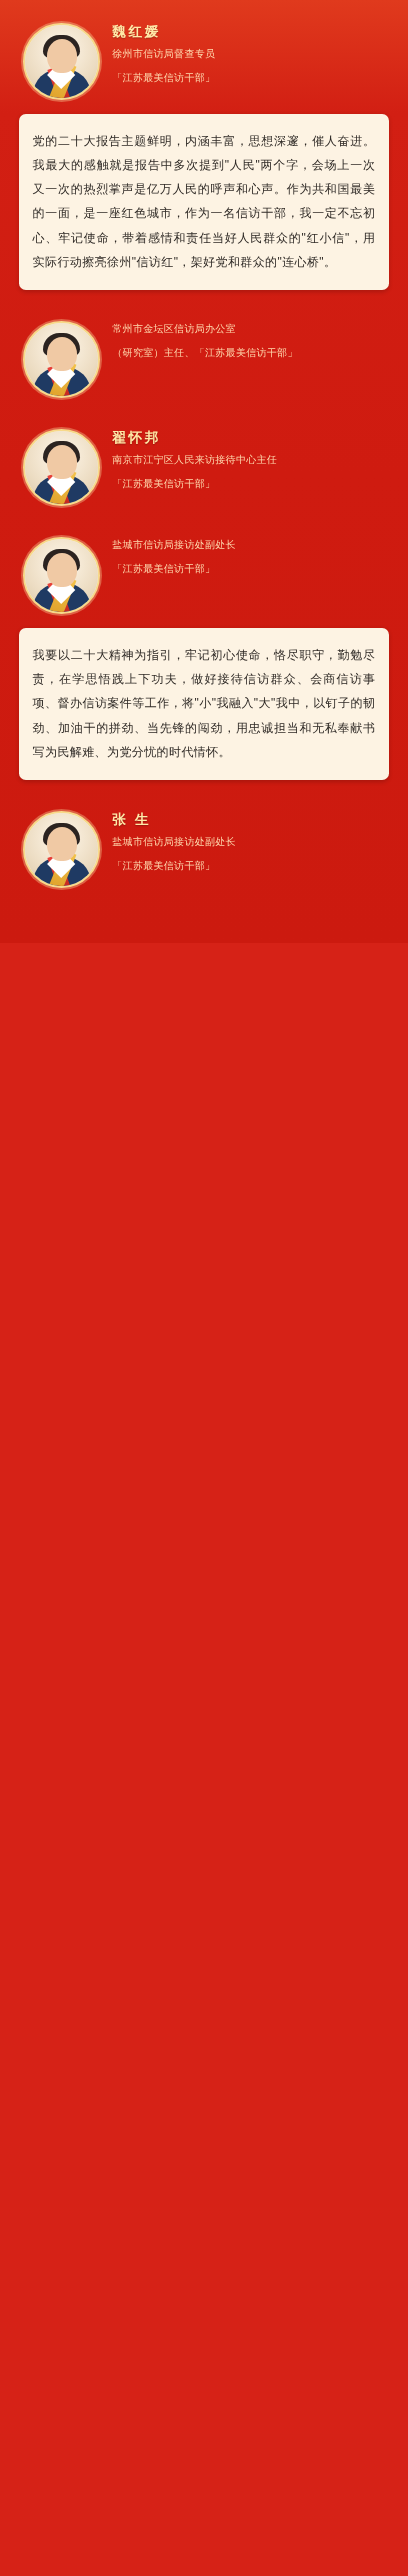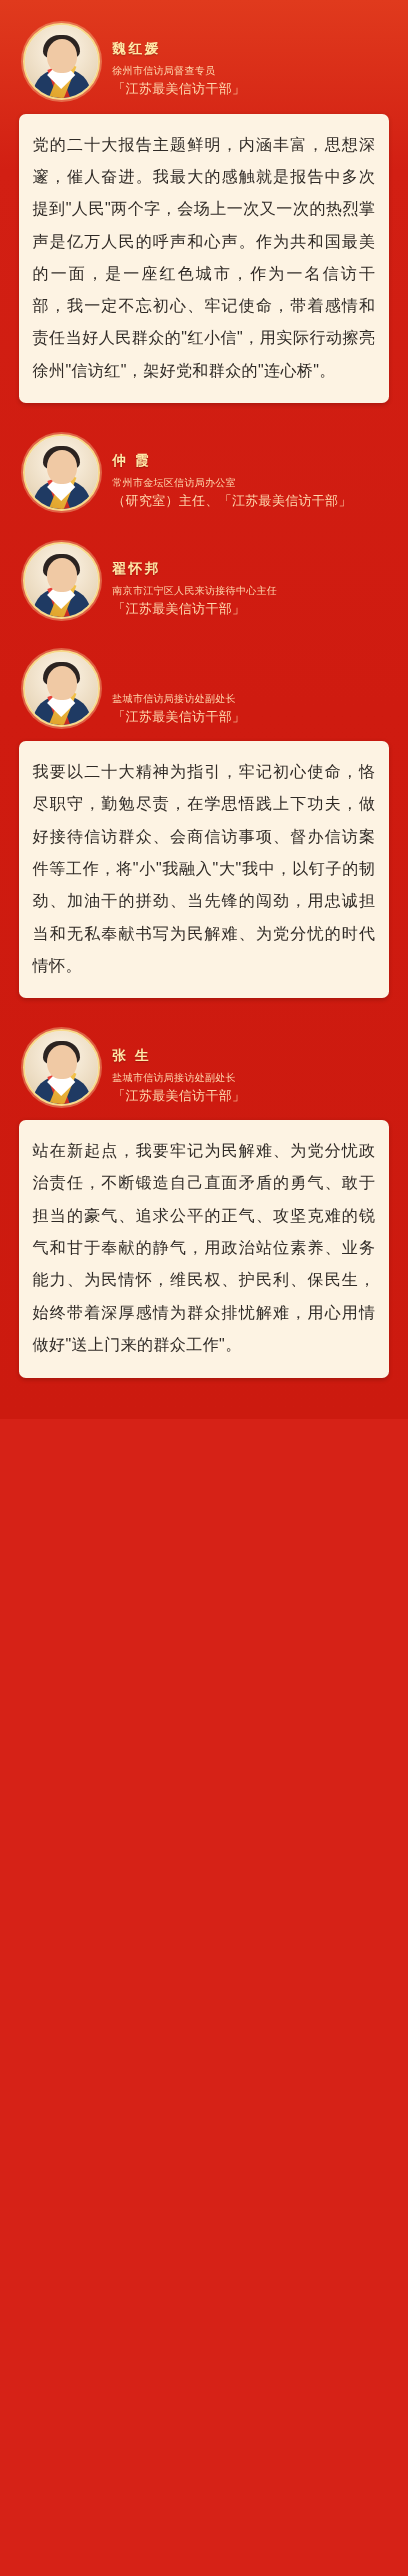--- a/index.html
+++ b/index.html
@@ -17,21 +17,21 @@
     background: linear-gradient(180deg,#e03a1d 0%,#d21f13 12%,#cf1b10 50%,#cc1a0f 100%);
     padding: 23px 19px 41px 19px;
   }
   .entry {
     margin-bottom: 31px;
   }
   .entry:last-child { margin-bottom: 0; }
 
   .person {
     display: flex;
-    align-items: flex-end;
+    align-items: flex-start;
     gap: 12.2px;
     padding-left: 4.1px;
     margin-bottom: 13.6px;
   }
   .avatar {
     width: 73px;
     height: 73px;
     flex: 0 0 73px;
     border-radius: 50%;
     background: #f6efe2;
@@ -122,31 +122,32 @@
     text-shadow: 0 0.7px 1.4px rgba(0,0,0,0.25);
   }
   .ptitle {
     color: #ffd9ae;
     font-size: 10px;
     line-height: 1.6;
     letter-spacing: 0.3px;
   }
   .ptag {
     color: #ffd9ae;
-    font-size: 13px;
+    font-size: 10px;
     line-height: 1.6;
     letter-spacing: 0.3px;
+    margin-top: 8px;
   }
 
   .quote {
     background: #fdf3e3;
     border-radius: 6.8px;
     padding: 15px 13.6px 16.3px 13.6px;
     color: #2f2a26;
-    font-size: 16px;
+    font-size: 12px;
     line-height: 2.02;
     letter-spacing: 0.4px;
     text-align: justify;
     box-shadow: 0 1.4px 4.1px rgba(0,0,0,0.18);
   }
 </style>
 </head>
 <body>
 
 <div class="page">
@@ -176,21 +177,20 @@
       <div class="avatar">
         <div class="av-bg"></div>
         <div class="av-body"></div>
         <div class="av-sash-2"></div>
         <div class="av-sash"></div>
         <div class="av-collar"></div>
         <div class="av-hair"></div>
         <div class="av-head"></div>
       </div>
       <div class="pinfo">
-        <div class="pname">仲 霞</div>
         <div class="ptitle">常州市金坛区信访局办公室</div>
         <div class="ptag">（研究室）主任、「江苏最美信访干部」</div>
       </div>
     </div>
   </div>
 
   <div class="entry">
     <div class="person">
       <div class="avatar">
         <div class="av-bg"></div>
@@ -238,17 +238,16 @@
         <div class="av-collar"></div>
         <div class="av-hair"></div>
         <div class="av-head"></div>
       </div>
       <div class="pinfo">
         <div class="pname">张 生</div>
         <div class="ptitle">盐城市信访局接访处副处长</div>
         <div class="ptag">「江苏最美信访干部」</div>
       </div>
     </div>
-    <div class="quote">站在新起点，我要牢记为民解难、为党分忧政治责任，不断锻造自己直面矛盾的勇气、敢于担当的豪气、追求公平的正气、攻坚克难的锐气和甘于奉献的静气，用政治站位素养、业务能力、为民情怀，维民权、护民利、保民生，始终带着深厚感情为群众排忧解难，用心用情做好"送上门来的群众工作"。</div>
   </div>
 
 </div>
 
 
 </body></html>

